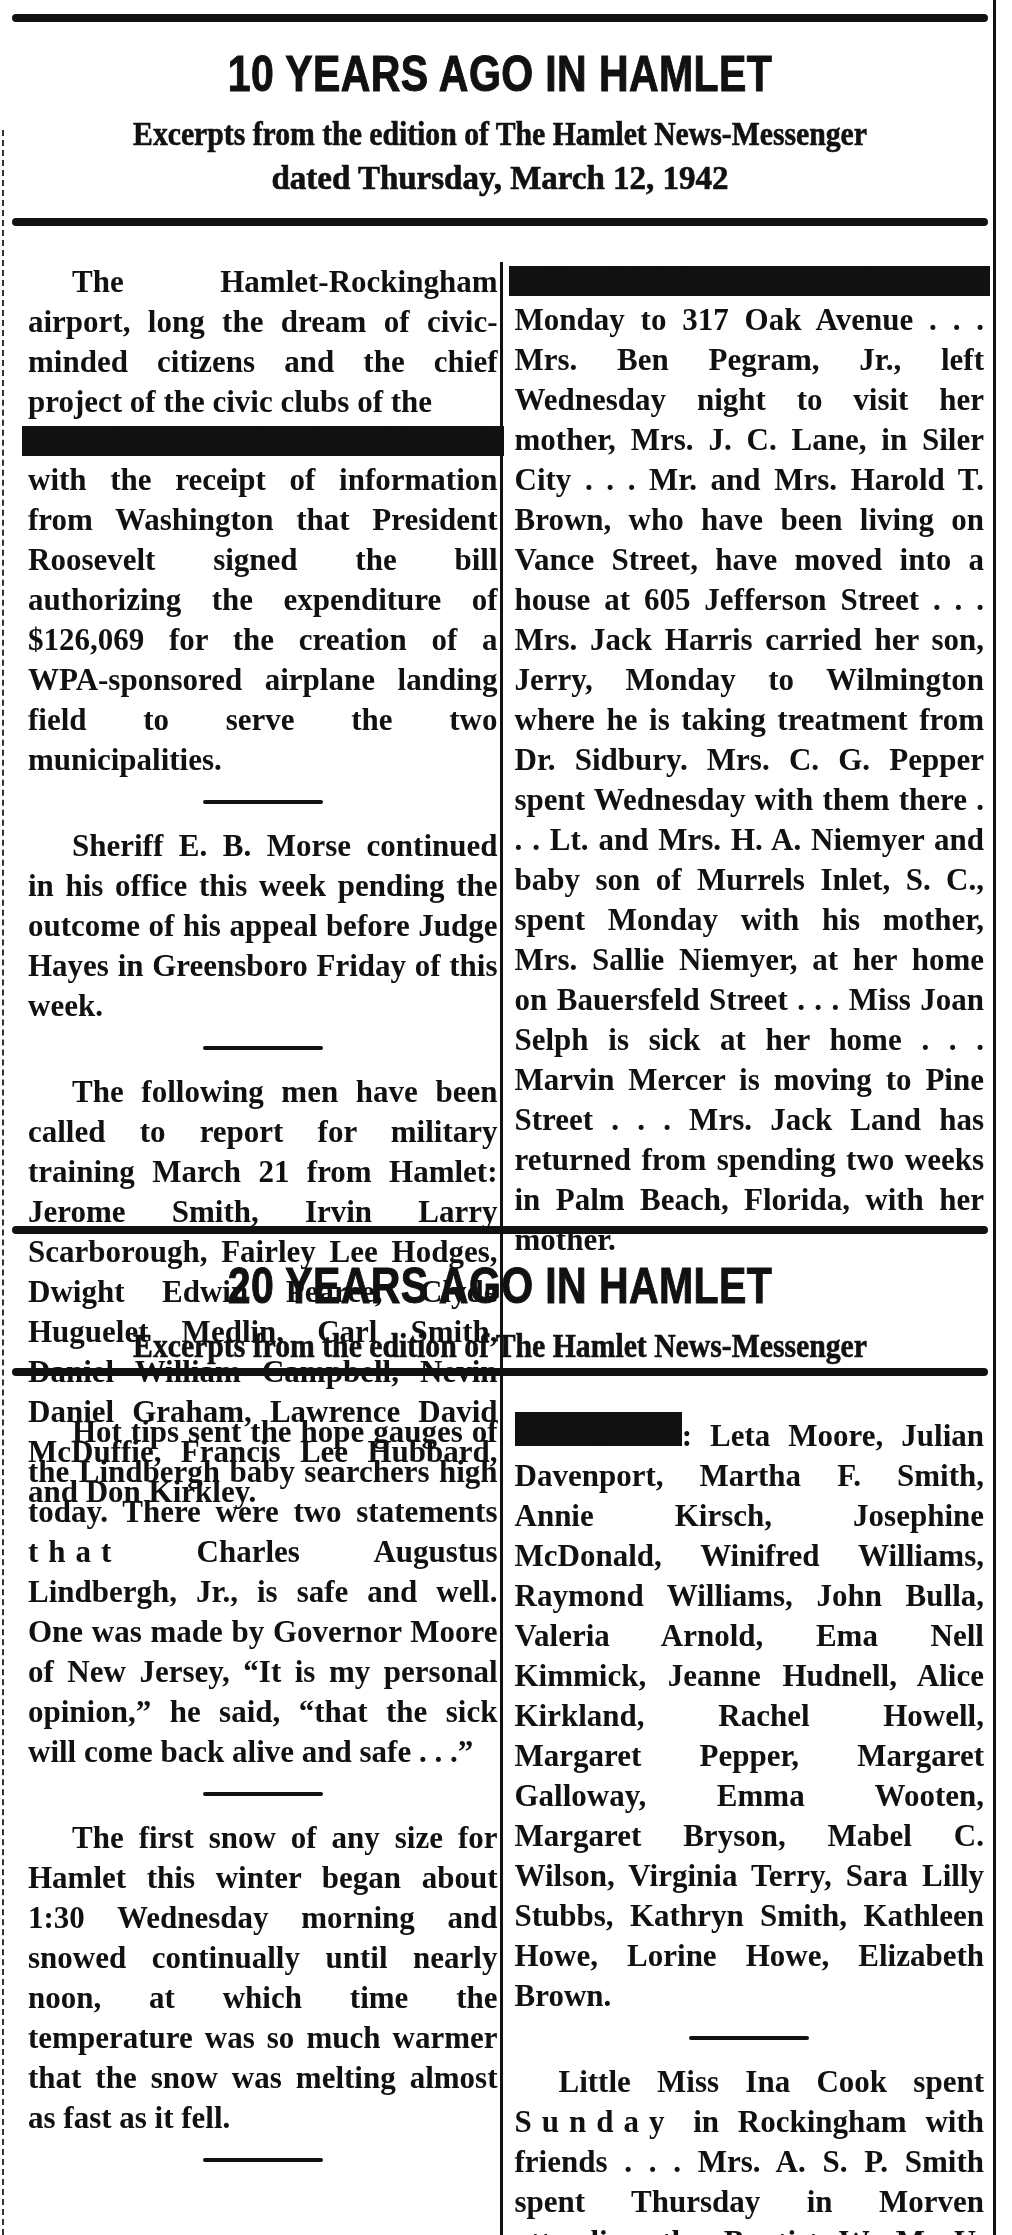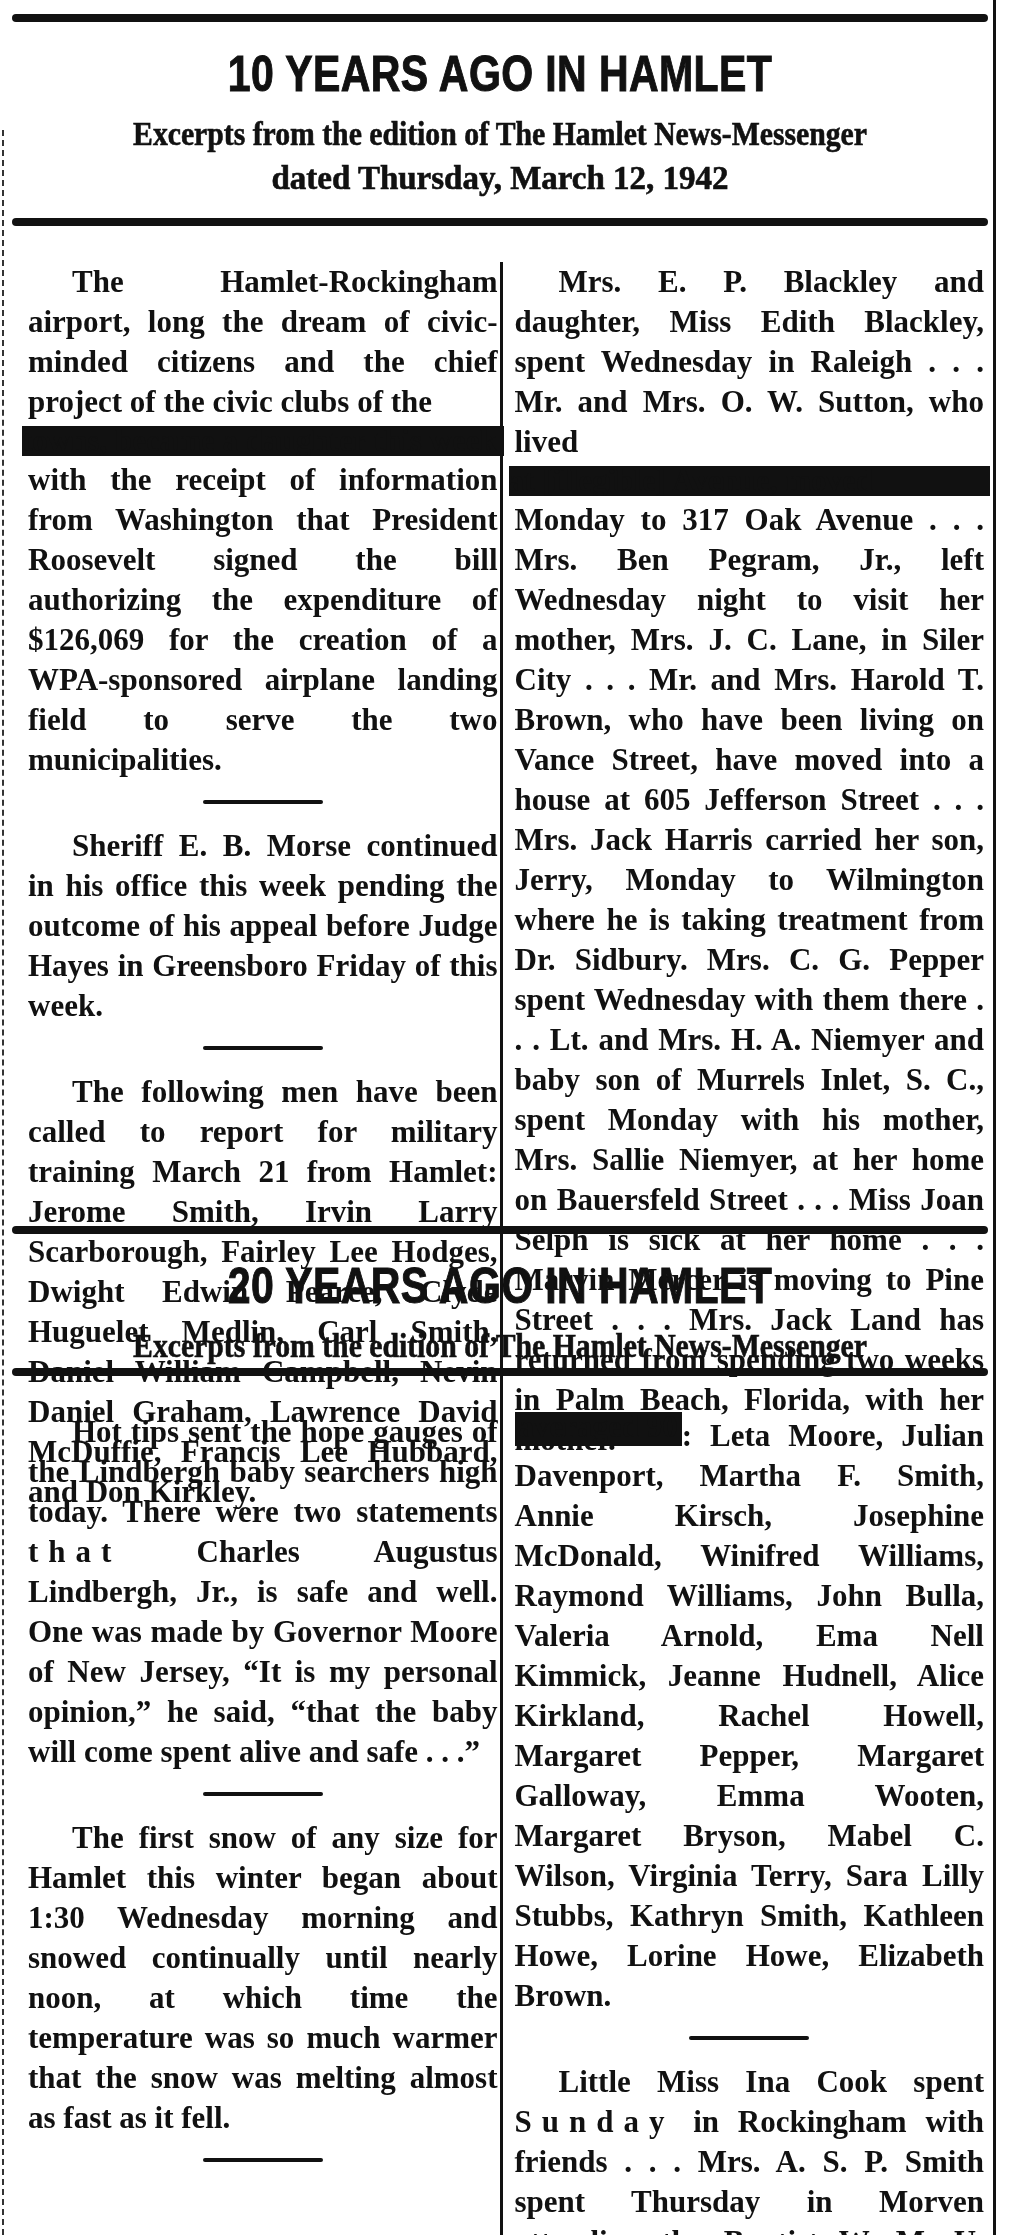--- a/index.html
+++ b/index.html
@@ -70,39 +70,38 @@
           <span>with the receipt of information from Washington that President Roosevelt signed the bill authorizing the expenditure of $126,069 for the creation of a WPA-sponsored airplane landing field to serve the two municipalities.</span>
         </p>
         <div class="divider"></div>
         <p class="para">Sheriff E. B. Morse continued in his office this week pending the outcome of his appeal before Judge Hayes in Greensboro Friday of this week.</p>
         <div class="divider"></div>
         <p class="para">The following men have been called to report for military training March 21 from Hamlet: Jerome Smith, Irvin Larry Scarborough, Fairley Lee Hodges, Dwight Edwin Pearce, Clyde Huguelet Medlin, Carl Smith, Daniel William Campbell, Nevin Daniel Graham, Lawrence David McDuffie, Francis Lee Hubbard, and Don Kirkley.</p>
       </div>
 
       <div class="col col-right">
         <p class="para">
-          <span>Mrs. E. P. Blackley and daughter, Miss Edith Blackley, spent Wednesday in Raleigh . . . Mr. and Mrs. O. W. Sutton, who lived</span>
           <span class="obscured">at [illegible] Avenue, moved</span>
           <span>Monday to 317 Oak Avenue . . . Mrs. Ben Pegram, Jr., left Wednesday night to visit her mother, Mrs. J. C. Lane, in Siler City . . . Mr. and Mrs. Harold T. Brown, who have been living on Vance Street, have moved into a house at 605 Jefferson Street . . . Mrs. Jack Harris carried her son, Jerry, Monday to Wilmington where he is taking treatment from Dr. Sidbury. Mrs. C. G. Pepper spent Wednesday with them there . . . Lt. and Mrs. H. A. Niemyer and baby son of Murrels Inlet, S. C., spent Monday with his mother, Mrs. Sallie Niemyer, at her home on Bauersfeld Street . . . Miss Joan Selph is sick at her home . . . Marvin Mercer is moving to Pine Street . . . Mrs. Jack Land has returned from spending two weeks in Palm Beach, Florida, with her mother.</span>
         </p>
       </div>
     </div>
   </div>
 
   <div class="section" style="top:1226px;">
     <div class="rule-thick"></div>
     <div class="hdr-box">
       <div class="hdr-title">20 YEARS AGO IN HAMLET</div>
       <div class="hdr-sub">Excerpts from the edition of The Hamlet News-Messenger</div>
     </div>
     <div class="rule-thick"></div>
 
     <div class="cols" style="margin-top:36px;">
       <div class="col col-left">
-        <p class="para"><span>Hot tips sent the hope gauges of the Lindbergh baby searchers high today. There were two statements </span><span class="spaced">that</span><span> Charles Augustus Lindbergh, Jr., is safe and well. One was made by Governor Moore of New Jersey, “It is my personal opinion,” he said, “that the baby will come spent alive and safe . . .”</span></p>
+        <p class="para"><span>Hot tips sent the hope gauges of the Lindbergh baby searchers high today. There were two statements </span><span class="spaced">that</span><span> Charles Augustus Lindbergh, Jr., is safe and well. One was made by Governor Moore of New Jersey, “It is my personal opinion,” he said, “that the sick will come back alive and safe . . .”</span></p>
         <div class="divider"></div>
         <p class="para">The first snow of any size for Hamlet this winter began about 1:30 Wednesday morning and snowed continually until nearly noon, at which time the temperature was so much warmer that the snow was melting almost as fast as it fell.</p>
         <div class="divider"></div>
 
       </div>
 
       <div class="col col-right">
         <p class="para noindent"><span class="obscured" style="display:inline-block;height:34px;margin:0;padding:0 4px;">averaged 90</span><span>: Leta Moore, Julian Davenport, Martha F. Smith, Annie Kirsch, Josephine McDonald, Winifred Williams, Raymond Williams, John Bulla, Valeria Arnold, Ema Nell Kimmick, Jeanne Hudnell, Alice Kirkland, Rachel Howell, Margaret Pepper, Margaret Galloway, Emma Wooten, Margaret Bryson, Mabel C. Wilson, Virginia Terry, Sara Lilly Stubbs, Kathryn Smith, Kathleen Howe, Lorine Howe, Elizabeth Brown.</span></p>
         <div class="divider"></div>
         <p class="para"><span>Little Miss Ina Cook spent </span><span class="spaced">Sunday</span><span> in Rockingham with friends . . . Mrs. A. S. P. Smith spent Thursday in Morven attending the Baptist W. M. U. district meeting . . . The many friends of little Edward Warren O’Neal will be glad to know that he is improving from an attack</span></p>

